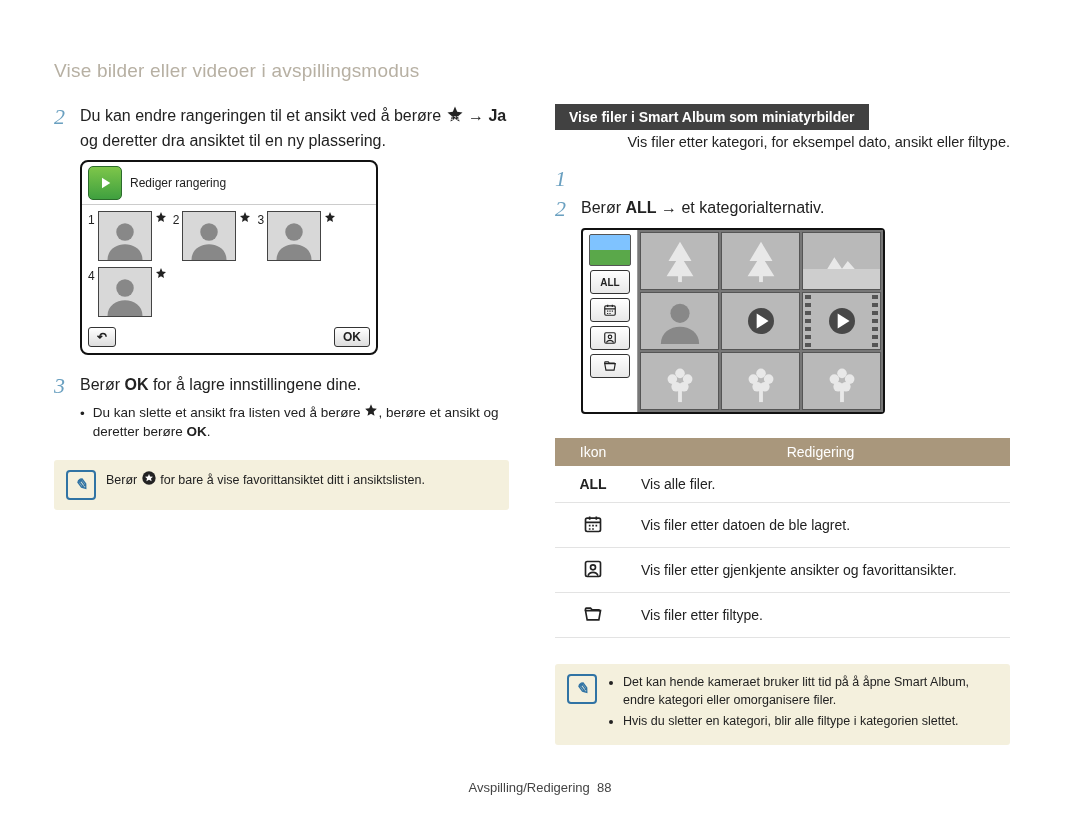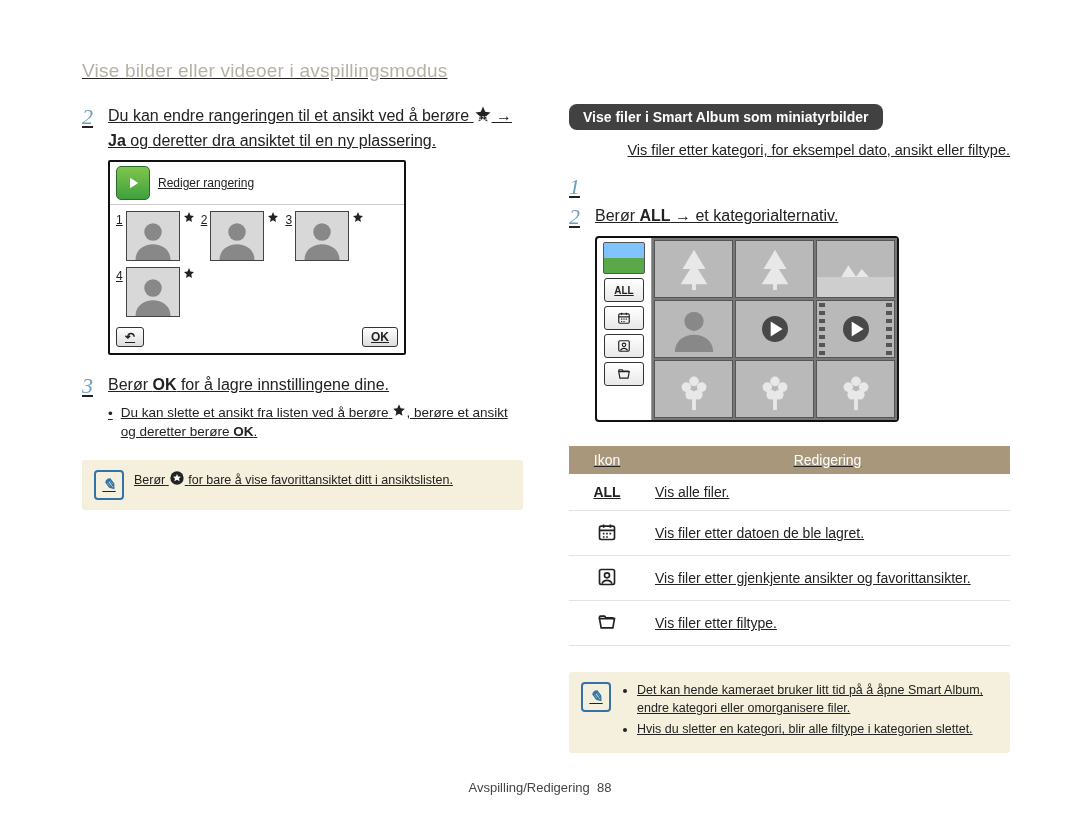--- a/index.html
+++ b/index.html
@@ -6,22 +6,21 @@
     margin: 0;
     padding: 0;
     font-family: Arial, Helvetica, sans-serif;
     background: #fff;
     color: #222;
     width: 1080px;
     height: 815px;
     position: relative;
   }
   .page {
-    padding: 60px 70px 0 82px;
-    text-decoration: underline;
+    padding: 60px 70px 0 54px;
   }
   .page-title {
     font-size: 19px;
     color: #b7b0a3;
     font-weight: 300;
     margin-bottom: 22px;
     letter-spacing: 0.2px;
   }
   .columns {
     display: flex;
@@ -49,21 +48,21 @@
   .step-text {
     font-size: 16px;
     line-height: 1.45;
     flex: 1;
   }
   .bold { font-weight: bold; }
 
   
   .device-frame {
     border: 2px solid #111;
-    border-radius: 2px;
+    border-radius: 8px;
     background: #fff;
     margin-left: 26px;
     width: 294px;
     position: relative;
   }
   .df-header { display:flex; align-items:center; padding:4px 6px; border-bottom:1px solid #ccc; }
   .play-btn {
     width:32px; height:32px; border-radius:5px;
     background: linear-gradient(#7ec64a,#3fa03f);
     border:1px solid #2b6b2b;
@@ -105,22 +104,22 @@
     width:26px; height:26px; border:2px solid #3073a4; border-radius:4px; color:#3073a4;
     display:flex; align-items:center; justify-content:center; flex:0 0 26px;
     font-style:italic; font-weight:bold; font-size:16px;
   }
   .tip-box ul { margin:0; padding-left:16px; }
   .tip-box li { margin-bottom:4px; }
 
   
   .pill-heading {
     background:#414141; color:#fff; font-size:14px; font-weight:600;
-    display:inline-block; padding:5px 14px; border-radius:8px;
-    margin-bottom:10px;
+    display:inline-block; padding:5px 14px; border-radius:0;
+    margin-bottom:2px;
   }
   .sub-text { font-size:14.5px; line-height:1.4; margin-bottom:14px;text-align:right; }
 
   
   .device-frame2 {
     border:2px solid #111; border-radius:4px; background:#fff;
     width:300px; margin-left:26px; display:flex;
   }
   .df2-sidebar {
     width:46px; border-right:1px solid #999; padding:4px;

